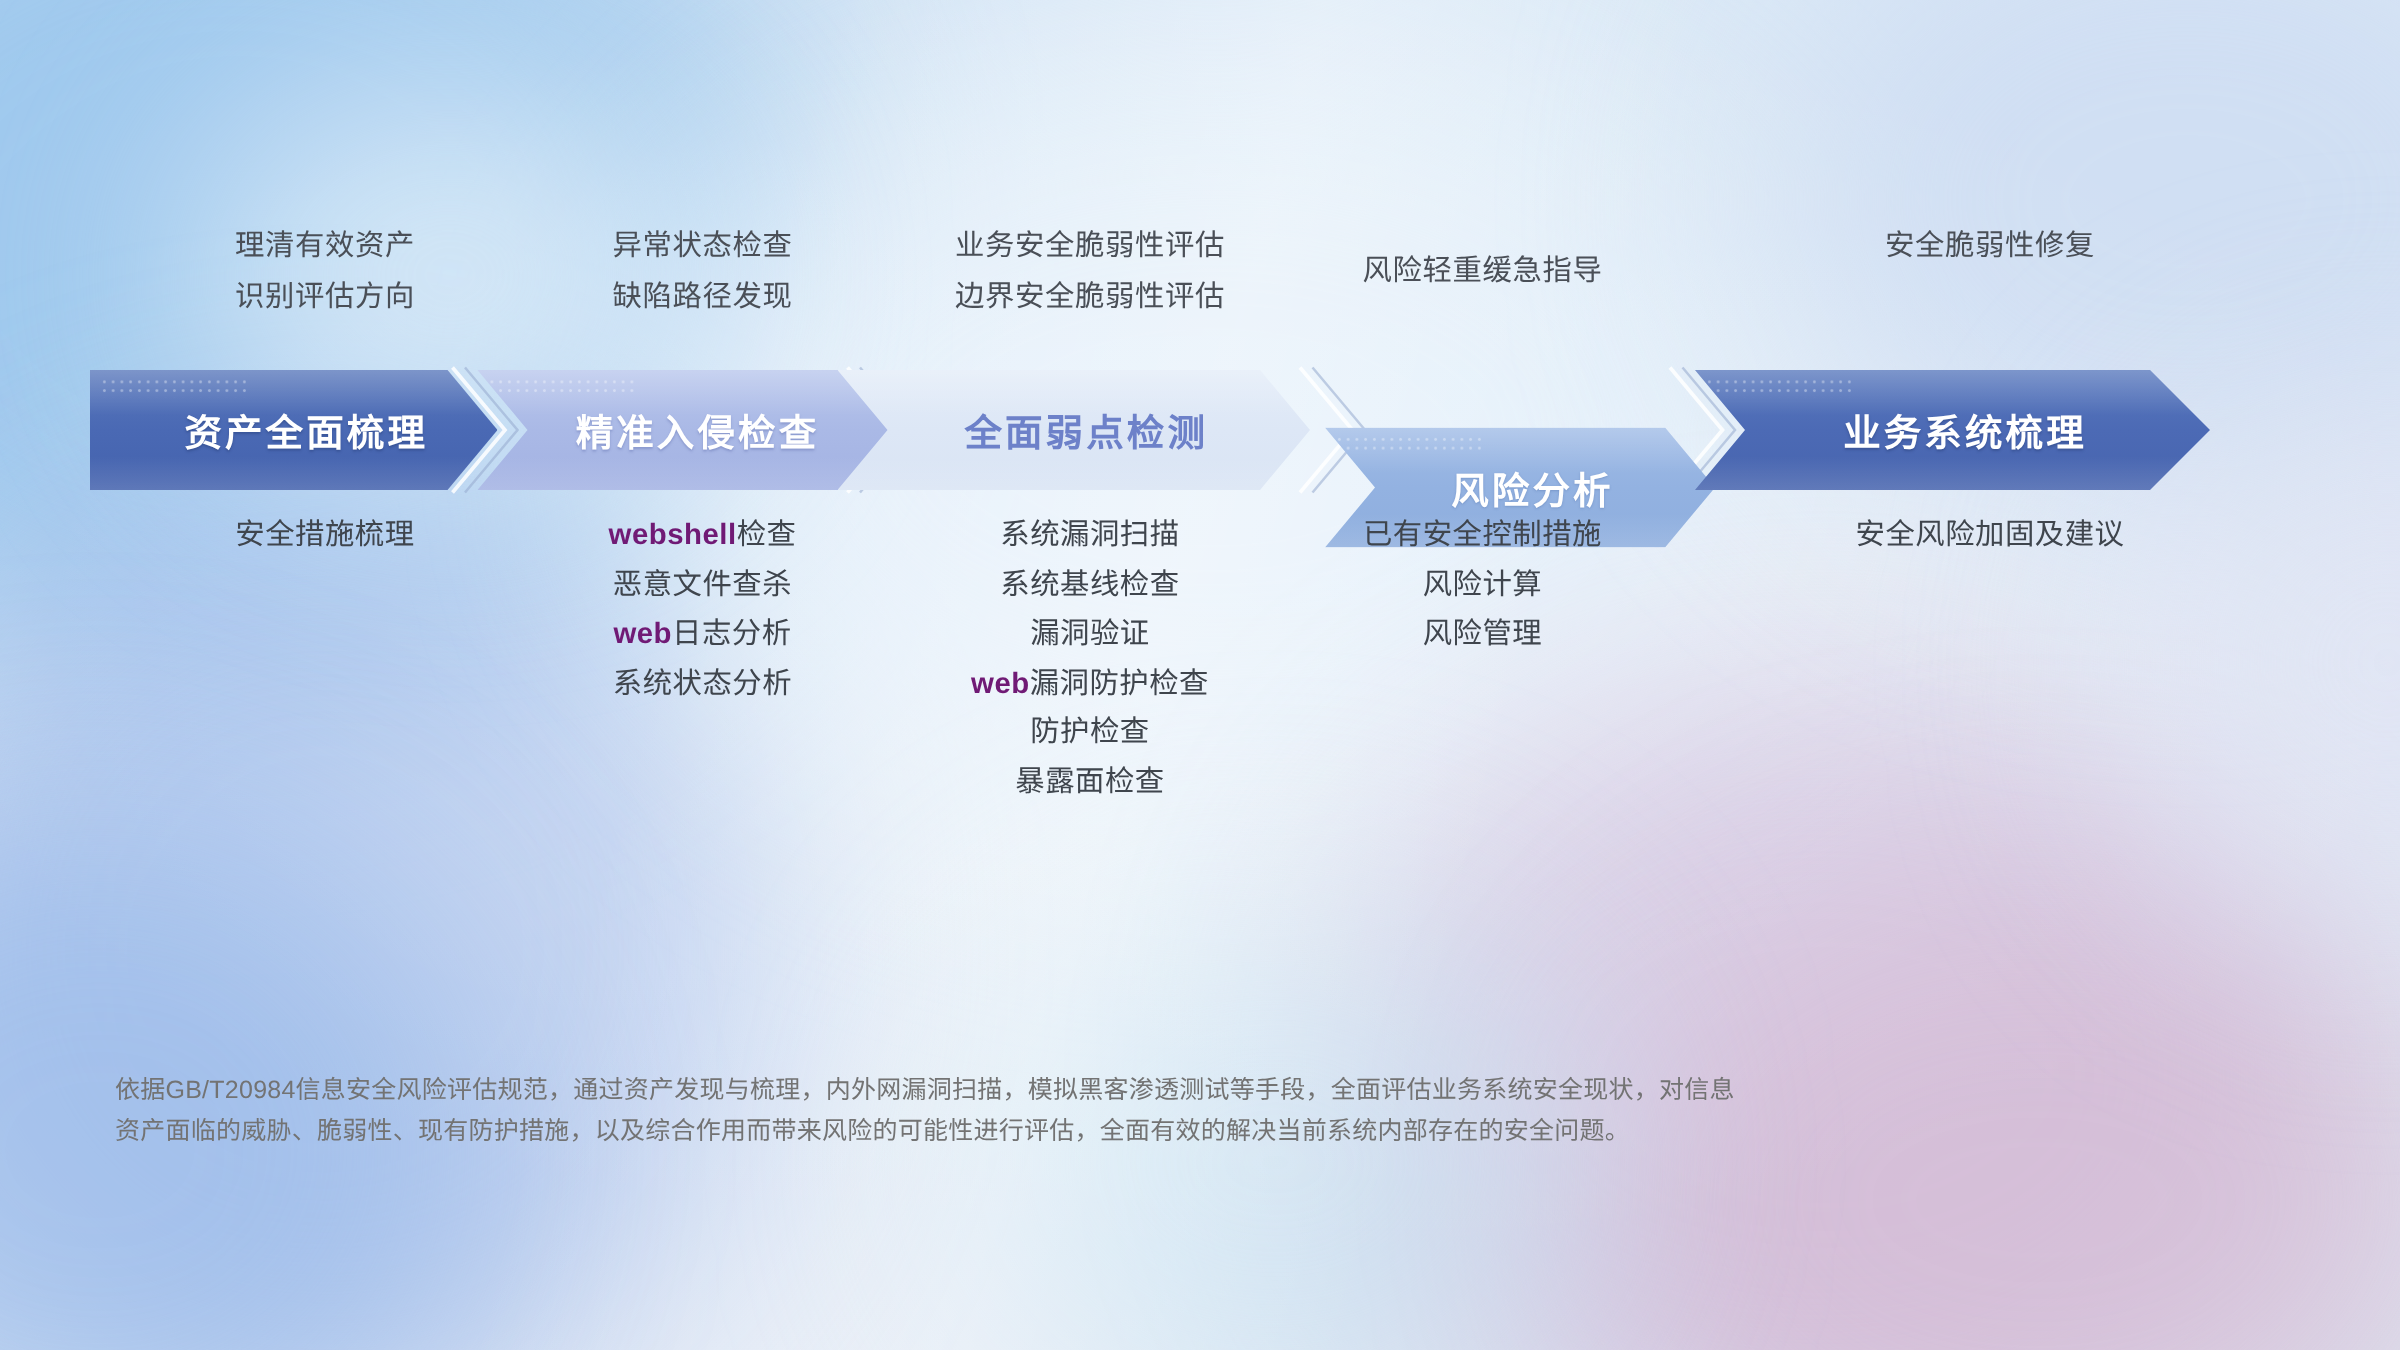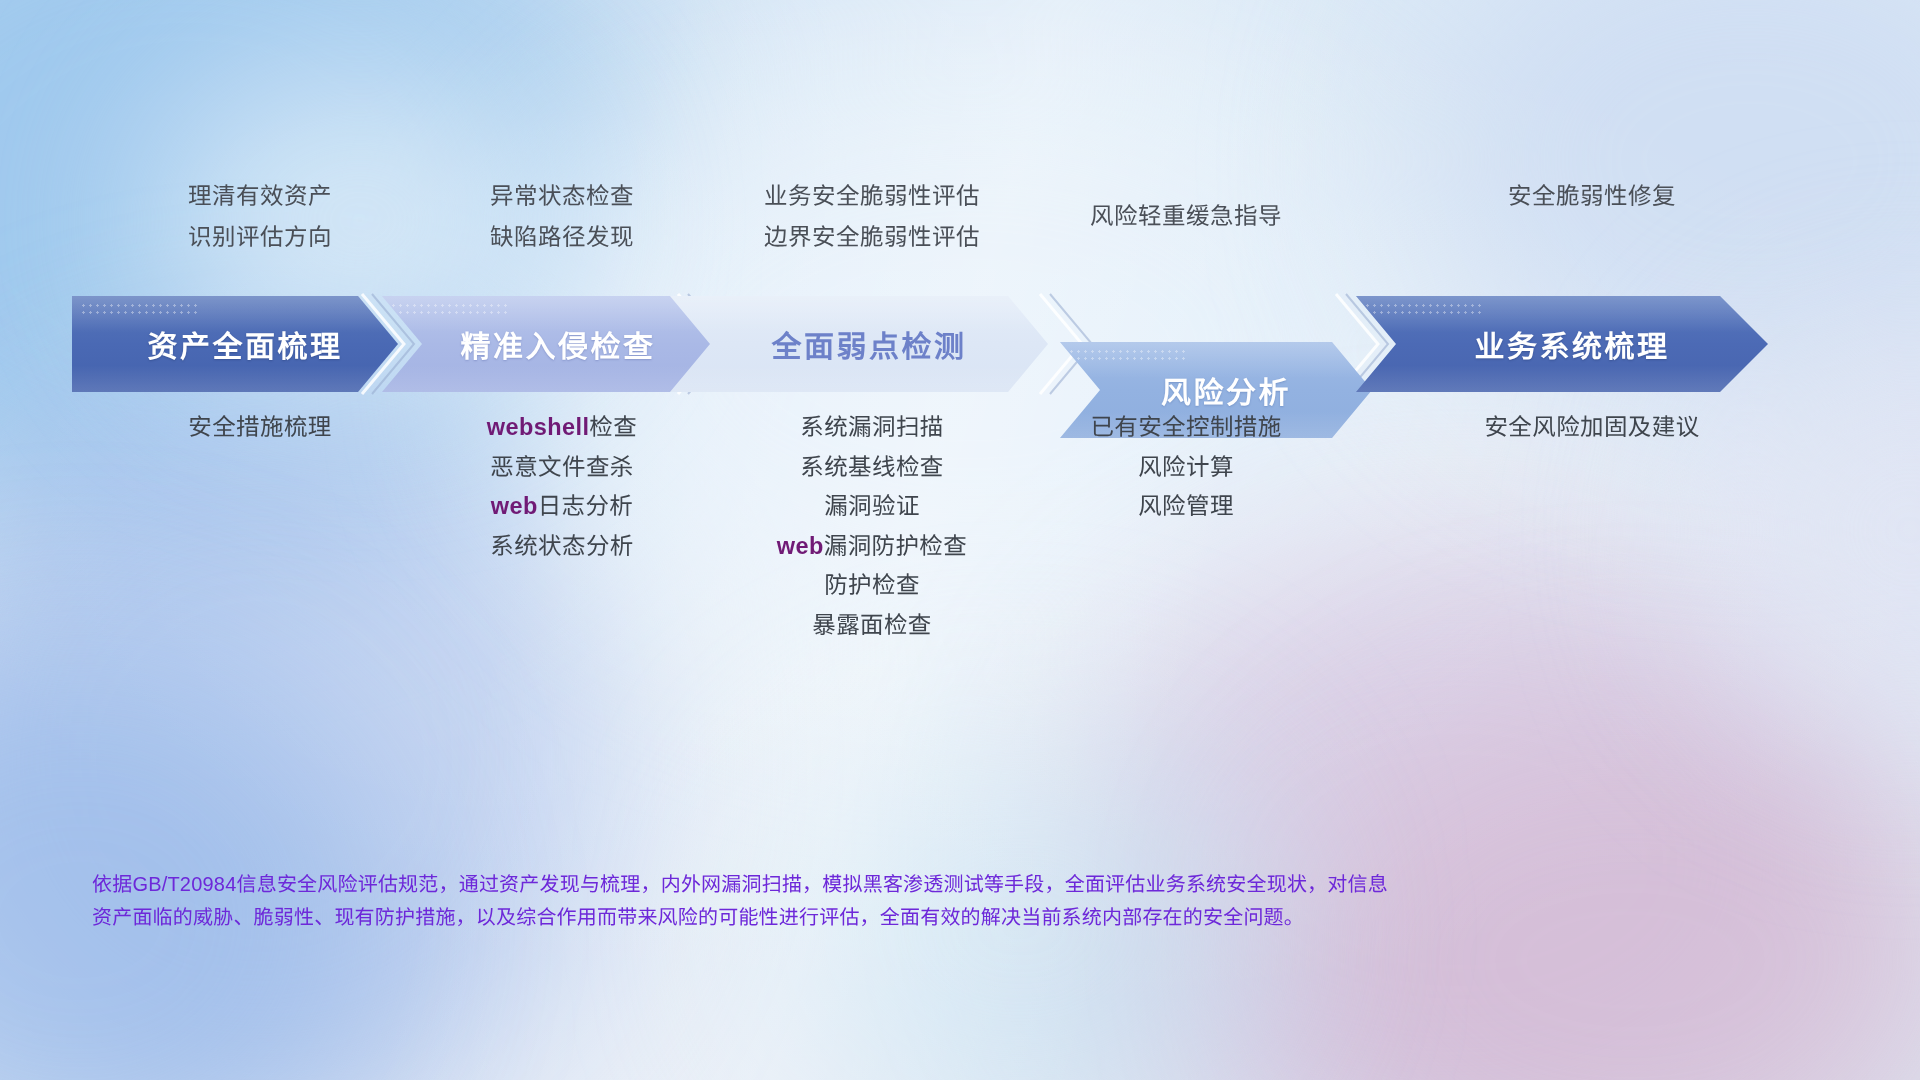--- a/index.html
+++ b/index.html
@@ -94,23 +94,22 @@
   
   .row-bot{top:408px;align-items:flex-start;}
   .item{
     color:#3f454d;font-size:23.5px;line-height:39.5px;letter-spacing:.4px;white-space:nowrap;
   }
   .item b{font-weight:bold;color:#701a75;}
 
   
   .footer{
     position:absolute;left:92px;top:856px;width:1520px;
-    color:#6d28d9;font-size:20px;line-height:33px;letter-spacing:.2px;
+    color:#737373;font-size:20px;line-height:33px;letter-spacing:.2px;
     text-align:justify;
-    margin-top:12px;
   }
   .footer p{margin:0;}
 </style>
 </head>
 <body>
 
 <div class="bg">
   <div class="bg-base"></div>
   <div class="blob b1"></div>
   <div class="blob b2"></div>

